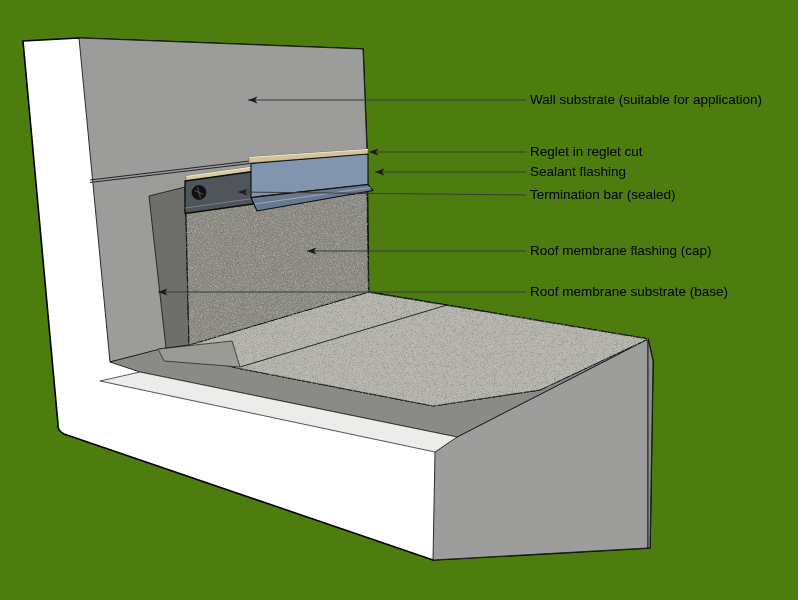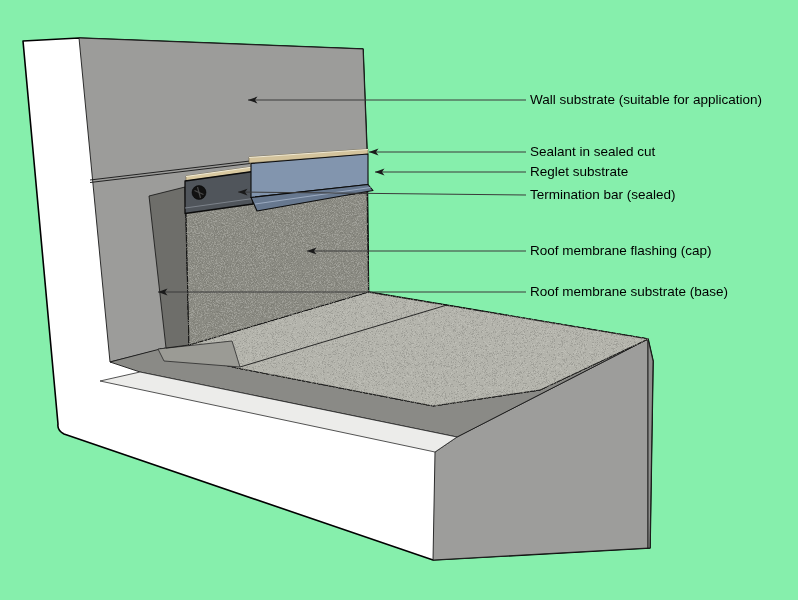--- a/index.html
+++ b/index.html
@@ -1,19 +1,19 @@
 <!DOCTYPE html>
 <html><head>
 <meta charset="utf-8">
 <style>
   html,body{margin:0;padding:0;background:#ffffff;}
   #stage{
     position:relative;
     width:798px;height:600px;
-    background:#86efac;
+    background:#4d7c0f;
     font-family:"Liberation Sans", sans-serif;
     overflow:hidden;
   }
   #diagram-svg{position:absolute;left:0;top:0;}
   .callout{
     position:absolute;
     font-size:13.5px;
     line-height:18px;
     color:#000;
     white-space:nowrap;
@@ -104,18 +104,18 @@
       <line x1="248" y1="100" x2="526" y2="100" marker-start="url(#arrow)"></line>
       <line x1="369" y1="152" x2="526" y2="152" marker-start="url(#arrow)"></line>
       <line x1="375" y1="172" x2="526" y2="172" marker-start="url(#arrow)"></line>
       <line x1="238" y1="192" x2="526" y2="195" marker-start="url(#arrow)"></line>
       <line x1="307" y1="251" x2="526" y2="251" marker-start="url(#arrow)"></line>
       <line x1="158" y1="292" x2="526" y2="292" marker-start="url(#arrow)"></line>
     </g>
   </svg>
 
   <div class="callout" style="left:530px;top:91px">Wall substrate (suitable for application)</div>
-  <div class="callout" style="left:530px;top:143px">Sealant in sealed cut</div>
-  <div class="callout" style="left:530px;top:163px">Reglet substrate</div>
+  <div class="callout" style="left:530px;top:143px">Reglet in reglet cut</div>
+  <div class="callout" style="left:530px;top:163px">Sealant flashing</div>
   <div class="callout" style="left:530px;top:242px">Roof membrane flashing (cap)</div>
   <div class="callout" style="left:530px;top:186px">Termination bar (sealed)</div>
   <div class="callout" style="left:530px;top:283px">Roof membrane substrate (base)</div>
 </div>
 
 </body></html>

